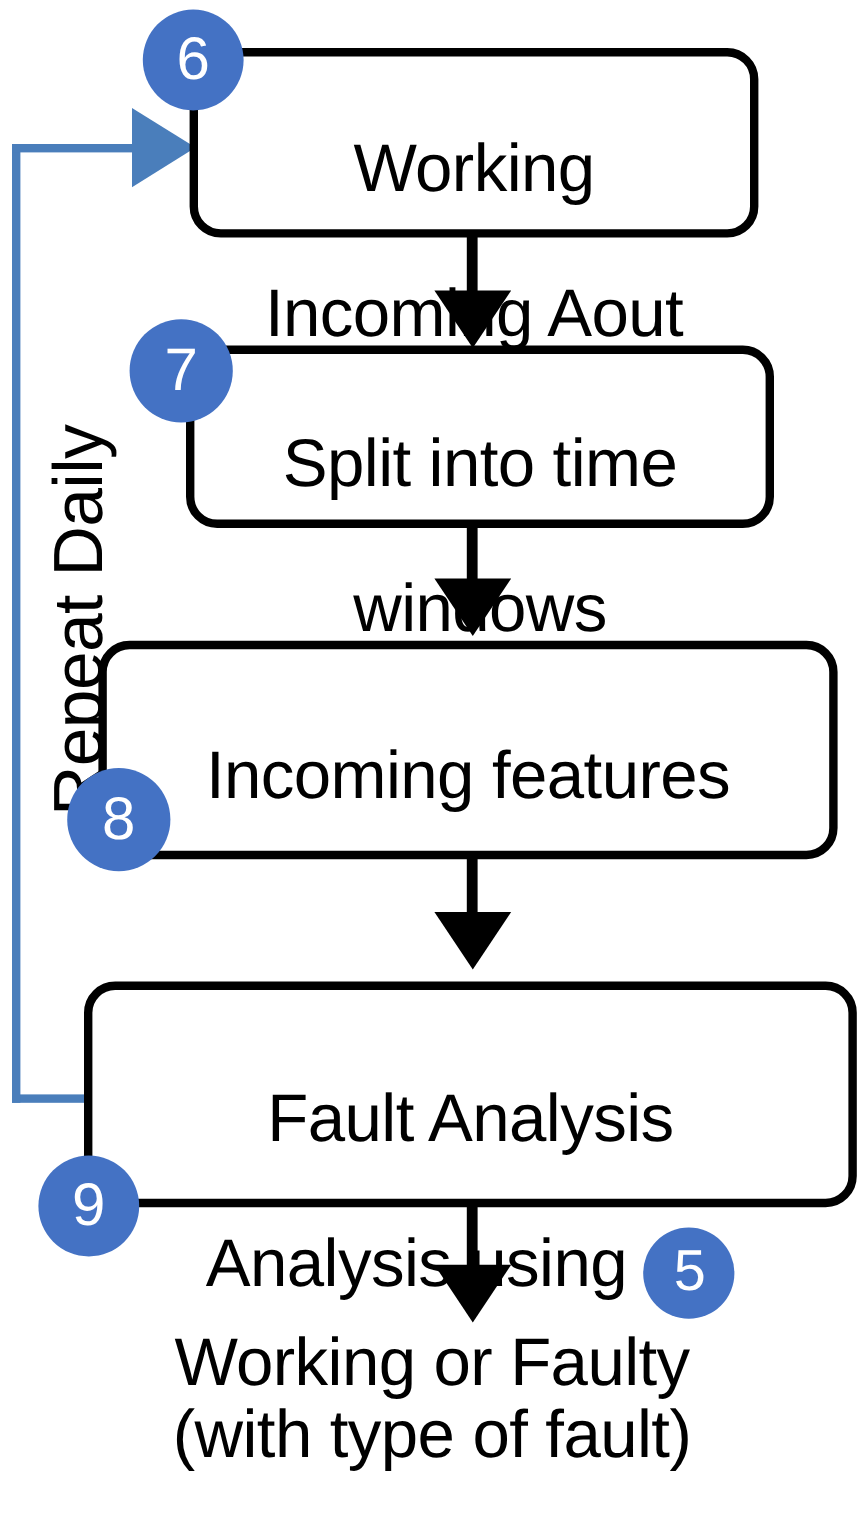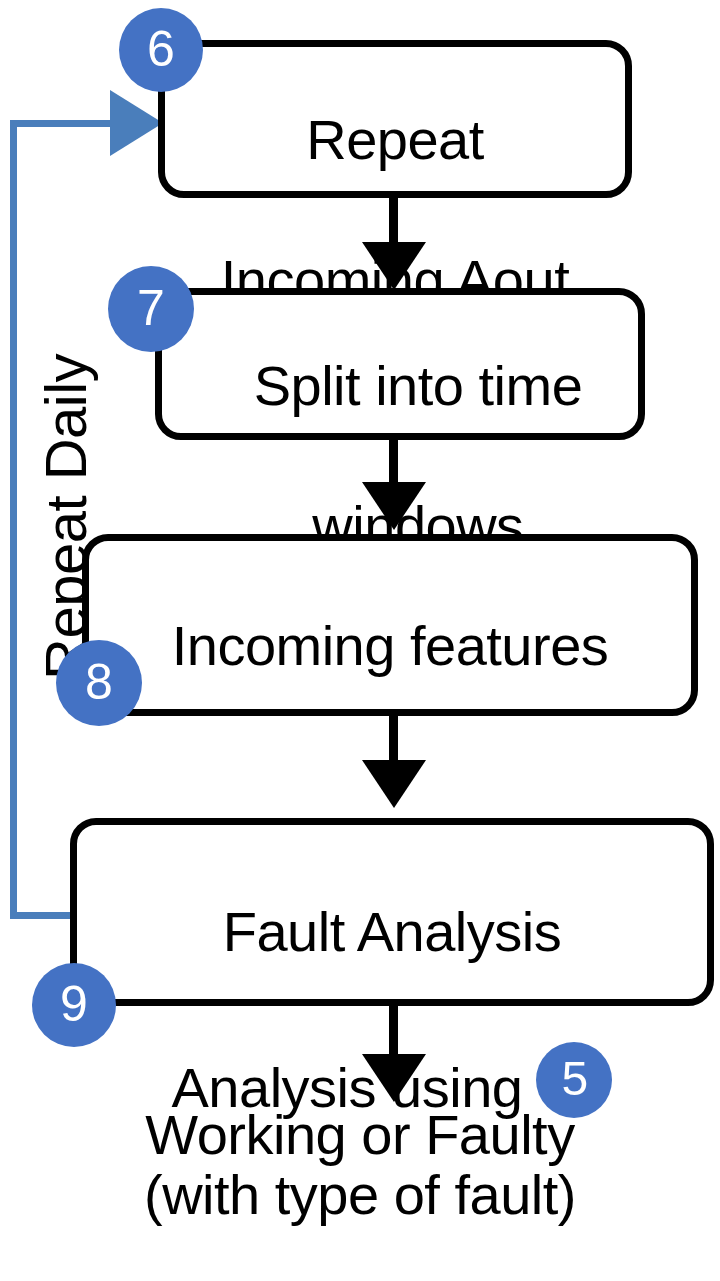--- a/index.html
+++ b/index.html
@@ -35,24 +35,23 @@
     color: #000000;
     font-size: 56px;
     line-height: 1.08;
     letter-spacing: -0.5px;
     white-space: pre-line;
     font-family: "Liberation Sans", sans-serif;
   }
   .line1 { display: block; }
   .line2 {
     display: flex;
-    align-items: flex-end;
+    align-items: flex-start;
     justify-content: center;
     gap: 14px;
-    margin-top: 19px;
   }
   
   .badge {
     position: absolute;
     border-radius: 50%;
     background: #4472C4;
     color: #ffffff;
     display: flex;
     align-items: center;
     justify-content: center;
@@ -135,32 +134,32 @@
 
   <div class="blue-seg" style="left:10px; top:912px; width:66px; height:7px;"></div>
   <div class="blue-seg" style="left:10px; top:120px; width:7px; height:799px;"></div>
   <div class="blue-seg" style="left:10px; top:120px; width:103px; height:7px;"></div>
   <div class="blue-arrowhead" style="left:110px; top:90px;"></div>
 
   <div class="vert-label" style="left:32px; top:680px;">Repeat Daily</div>
 
   <div class="proc-box" style="left:158px; top:40px; width:474px; height:158px;"></div>
   <div class="proc-label" style="left:150px; top:50px; width:490px;">
-    <span class="line1">Repeat</span>
+    <span class="line1">Working</span>
     <span class="line2">
       <span>Incoming Aout</span>
     </span>
   </div>
   <div class="badge" style="left:119px; top:8px; width:84px; height:84px;">6</div>
 
   <div class="conn" style="left:389px; top:196px; width:9px; height:56px;"></div>
   <div class="arrowhead" style="left:362px; top:242px;"></div>
 
   <div class="proc-box" style="left:155px; top:288px; width:490px; height:152px;"></div>
-  <div class="proc-label" style="left:173px; top:296px; width:490px;">
+  <div class="proc-label" style="left:155px; top:296px; width:490px;">
     <span class="line1">Split into time</span>
     <span class="line2">
       <span>windows</span>
     </span>
   </div>
   <div class="badge" style="left:108px; top:266px; width:86px; height:86px;">7</div>
 
   <div class="conn" style="left:389px; top:438px; width:9px; height:52px;"></div>
   <div class="arrowhead" style="left:362px; top:482px;"></div>
 

